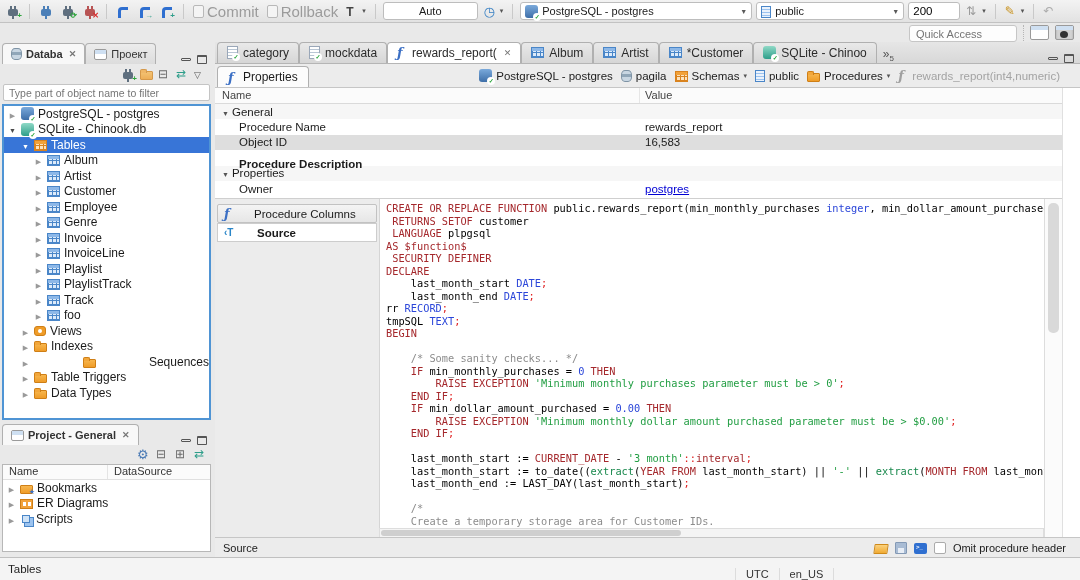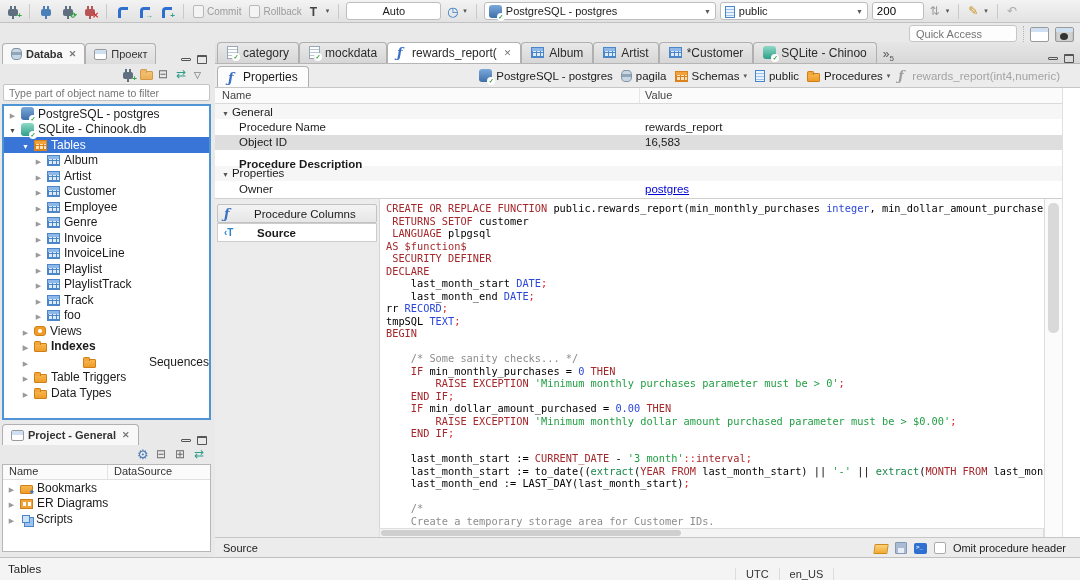--- a/index.html
+++ b/index.html
@@ -6,21 +6,21 @@
   html,body { width:1080px; height:580px; }
   body { font-family:"Liberation Sans", sans-serif; font-size:11px; color:#1b1b1b; background:#e9e9e9; }
   #app { position:relative; width:1080px; height:580px; overflow:hidden; background:#e9e9e9; }
 
   
   #toolbar { position:absolute; left:0; top:0; width:1080px; height:23px;
     background:linear-gradient(#f3f3f3,#e2e2e2); border-bottom:1px solid #c2c2c2;
     display:flex; align-items:center; padding:0 4px; gap:4px; }
   .tsep { width:1px; height:15px; background:#c9c9c9; margin:0 3px; flex:none; }
   .tbtn { display:inline-flex; align-items:center; gap:3px; height:19px; padding:0 2px; flex:none; }
-  .tbtn .lbl { color:#9b9b9b; font-size:10px; }
+  .tbtn .lbl { color:#9b9b9b; font-size:15px; }
   .combo { background:#fff; border:1px solid #bdbdbd; border-radius:3px; height:18px;
     display:inline-flex; align-items:center; padding:0 4px; gap:4px; flex:none; }
   .combo .carr { color:#5a5a5a; font-size:7px; margin-left:auto; }
   .numbox { background:#fff; border:1px solid #bdbdbd; border-radius:3px; height:18px; width:52px;
     padding:0 4px; font-size:11.5px; font-family:"Liberation Sans",sans-serif; }
   .dd { font-size:7px; color:#555; }
 
   
   .icon { display:inline-block; position:relative; width:13px; height:13px; flex:none; vertical-align:middle; }
   .plug { --c:#5f6f7f; width:10px; height:7px; border-radius:2px; background:var(--c); position:relative; margin:3px 2px 0 2px; }
@@ -81,21 +81,21 @@
     box-shadow:3px 3px 0 #9cc3ef,3px 3px 0 1px #4a86c8; }
   .ic-source::before { content:"‹T"; color:#2a86c8; font-weight:bold; font-size:10px; line-height:13px; }
   .ic-folder-open { width:14px; height:10px; margin-top:2px; background:linear-gradient(#fbd27e,#f0ab34);
     border:1px solid #cf8a1a; border-radius:1px; transform:skewX(-8deg); }
   .ic-save { width:12px; height:12px; background:#a9bcd4; border:1px solid #8399b5; border-radius:1px; }
   .ic-save::after { content:""; position:absolute; left:2px; top:5px; width:6px; height:5px; background:#e8eef6; }
   .ic-console { width:13px; height:11px; margin-top:1px; background:#2f6fd0; border-radius:2px; }
   .ic-console::after { content:">_"; position:absolute; left:2px; top:1px; color:#fff; font-size:6px; font-weight:bold; }
 
   
-  #qa-row { position:absolute; right:6px; top:25px; display:flex; align-items:flex-end; gap:6px; }
+  #qa-row { position:absolute; right:6px; top:25px; display:flex; align-items:flex-start; gap:6px; }
   #qa-input { width:108px; height:17px; border:1px solid #c6c6c6; border-radius:3px; background:#fdfdfd;
     font-size:11px; color:#9e9e9e; padding:0 6px; font-family:"Liberation Sans",sans-serif; }
   .persp { width:19px; height:15px; border:1px solid #9a9a9a; border-radius:2px; background:#fff; position:relative; }
   .persp::before { content:""; position:absolute; left:0; top:0; right:0; height:4px; background:#cfe0f2; }
   .persp.active { background:#d2d2d2; box-shadow:inset 0 1px 2px rgba(0,0,0,.25); }
   .persp.active::after { content:""; position:absolute; left:4px; top:5px; width:8px; height:7px; background:#333; border-radius:50%; }
   .qsep { width:1px; height:16px; border-left:1px dotted #b5b5b5; }
 
   
   .ptabs { display:flex; align-items:flex-end; height:22px; padding-left:2px; }
@@ -389,21 +389,21 @@
         <div class="trow" style="padding-left: 30px;">
           <span class="arr arr-c"></span>
           <span class="icon ic-table"></span>
           <span class="tlabel">foo</span>
         </div>
         <div class="trow" style="padding-left: 17px;">
           <span class="arr arr-c"></span>
           <span class="icon ic-views"></span>
           <span class="tlabel">Views</span>
         </div>
-        <div class="trow" style="padding-left: 17px; font-weight: bold;">
+        <div class="trow" style="padding-left: 17px;">
           <span class="arr arr-c"></span>
           <span class="icon ic-folder"></span>
           <span class="tlabel">Indexes</span>
         </div>
         <div class="trow" style="padding-left: 17px; justify-content: space-between;">
           <span class="arr arr-c"></span>
           <span class="icon ic-folder"></span>
           <span class="tlabel">Sequences</span>
         </div>
         <div class="trow" style="padding-left: 17px;">

